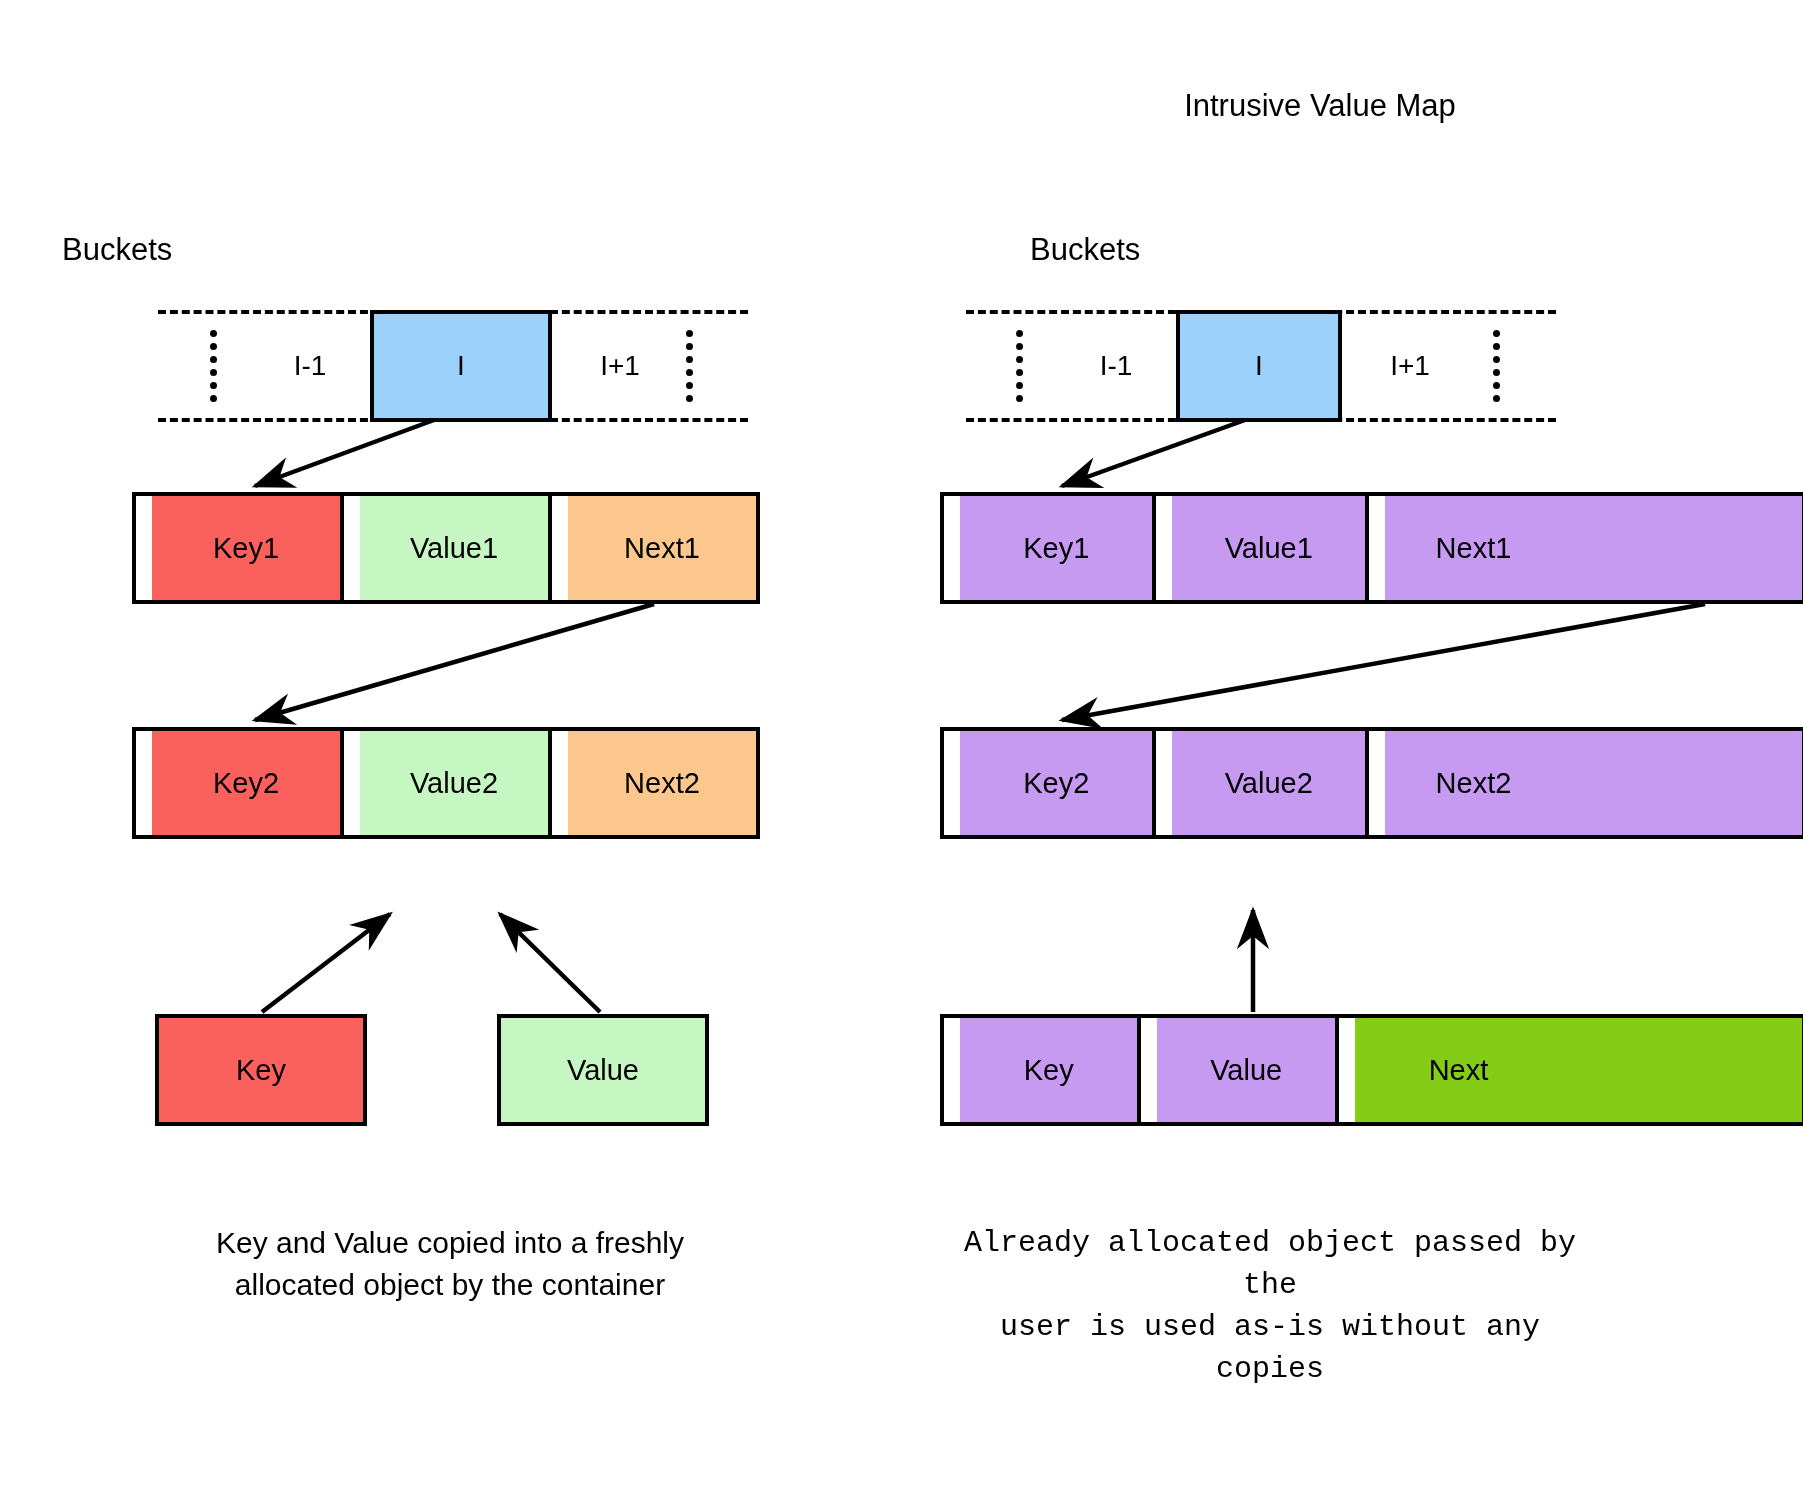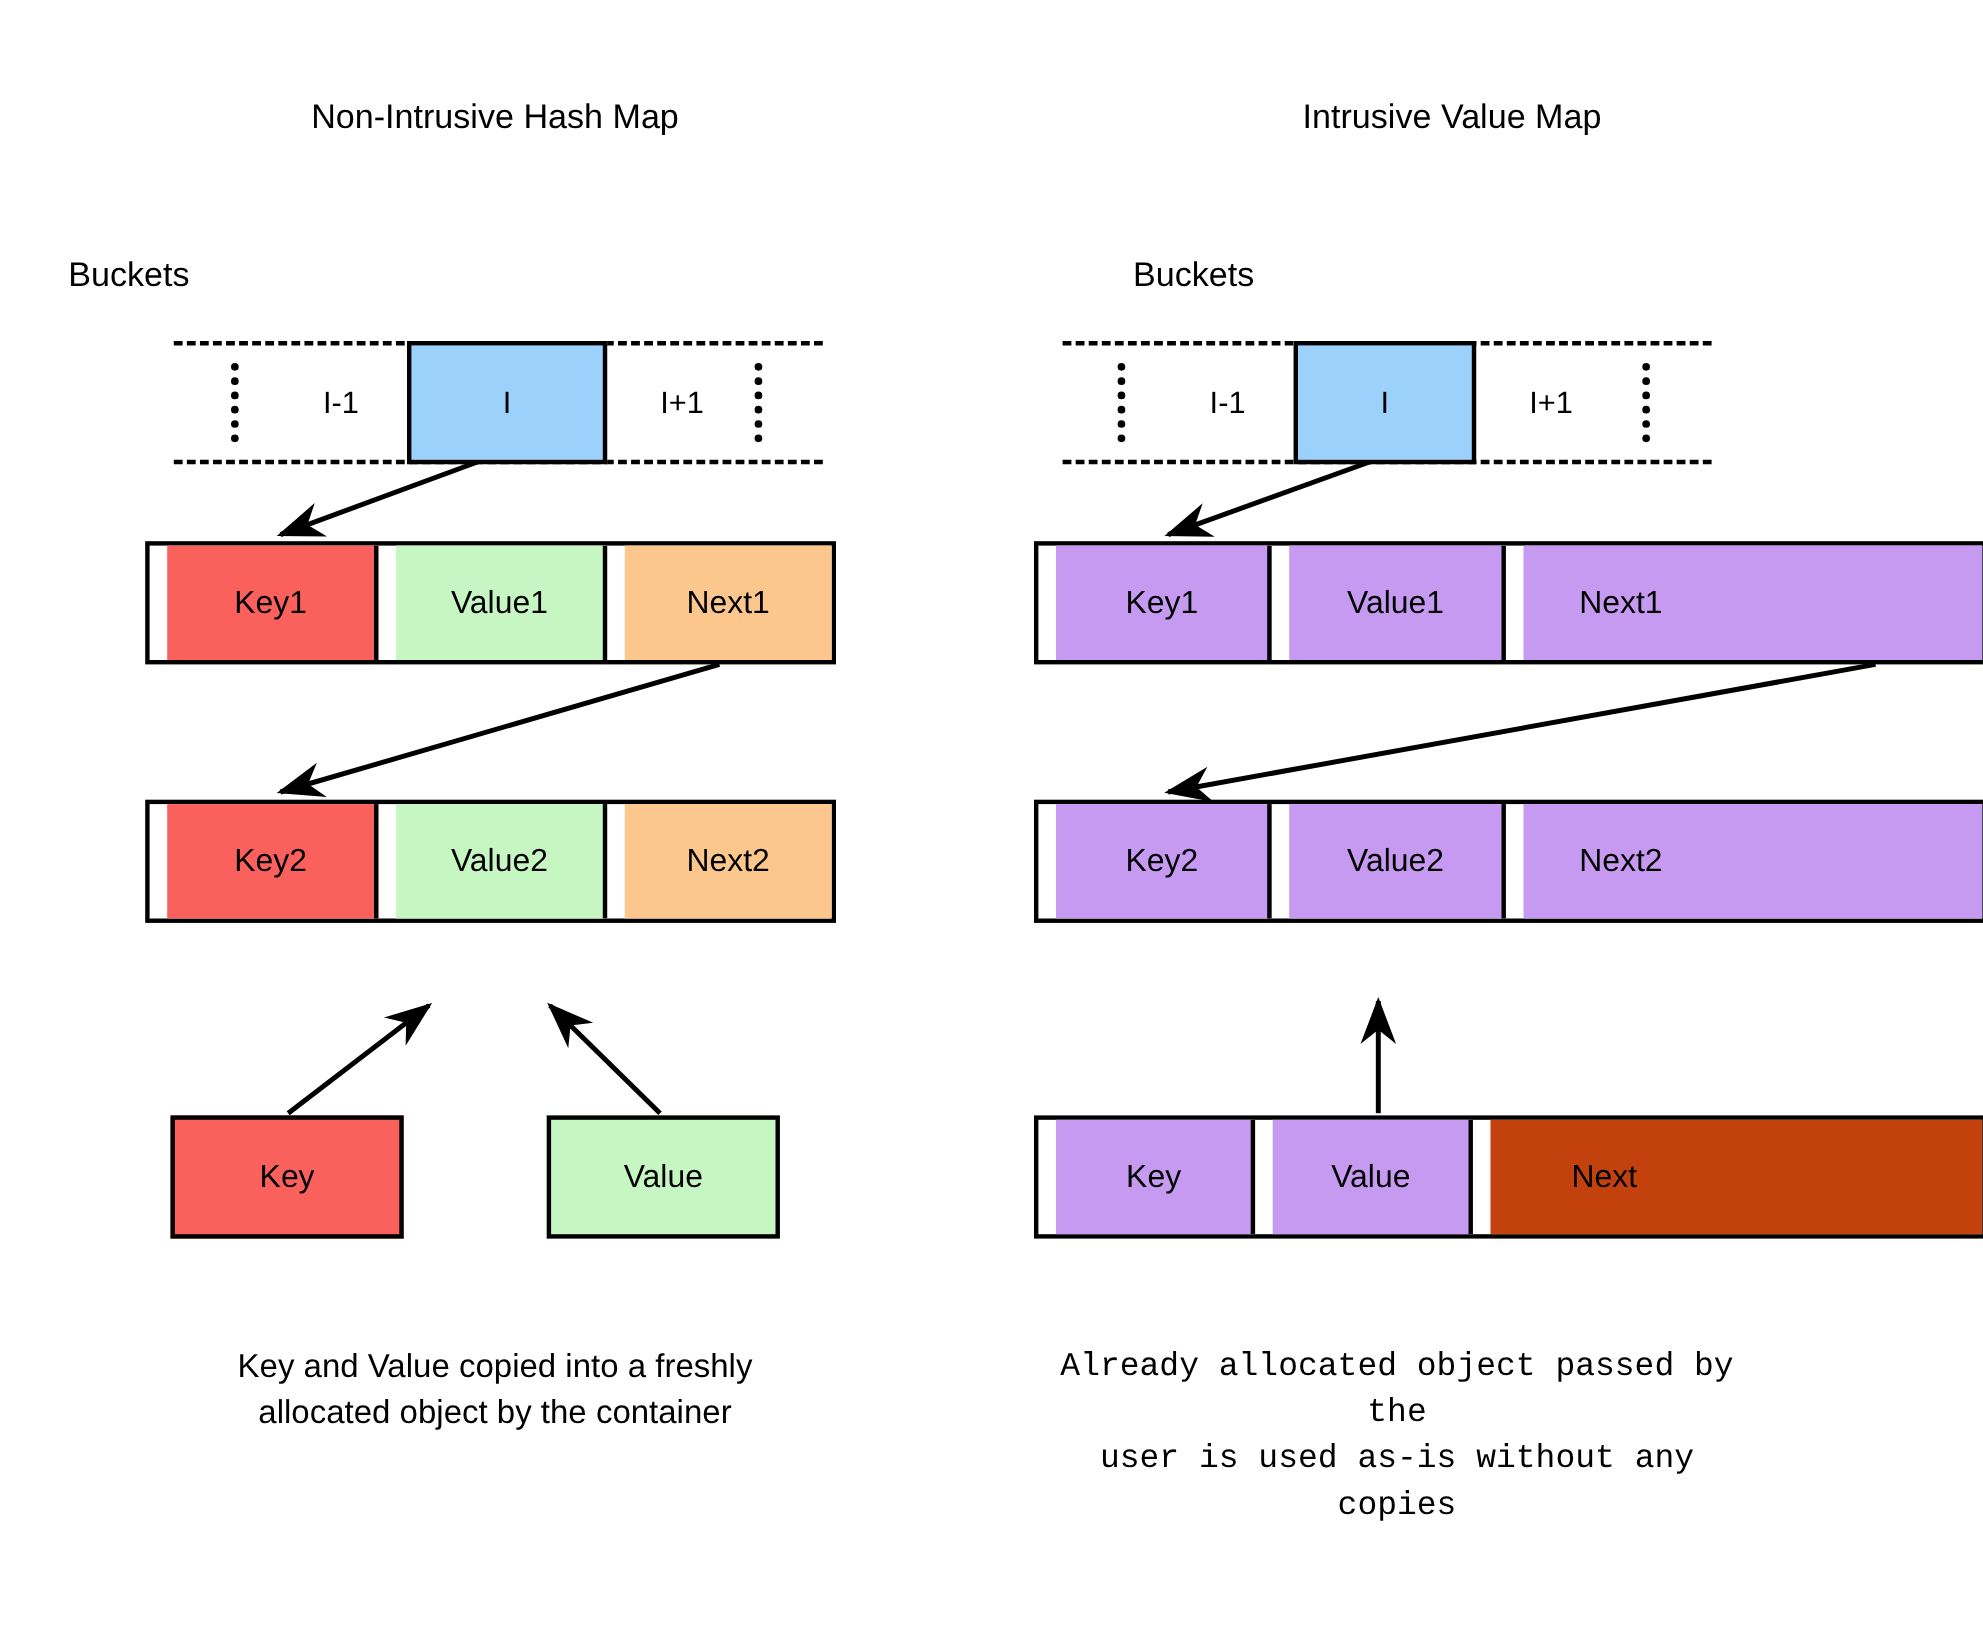--- a/index.html
+++ b/index.html
@@ -115,21 +115,20 @@
     width: 1803px;
     height: 1485px;
     pointer-events: none;
   }
 </style>
 </head>
 <body>
 
 <div id="canvas">
 
-  <div class="panel-title abs" style="left:180px; top:88px; width:540px;">Non-Intrusive Hash Map</div>
 
   <div class="buckets-label abs" style="left:62px; top:232px;">Buckets</div>
 
   <div class="bucket-strip" style="left:158px; top:310px; width:590px; height:112px;">
     <div class="bucket-dash-line" style="top:0;"></div>
     <div class="bucket-dash-line" style="top:108px;"></div>
     <div class="bucket-ellipsis" style="left:52px;"></div>
     <div class="bucket-ellipsis" style="left:528px;"></div>
 
     <div class="bucket-cell" style="left:92px; width:120px;">
@@ -224,21 +223,21 @@
     </div>
   </div>
 
   <div class="node-row" style="left:940px; top:1014px; width:866px; height:112px;">
     <div class="node-cell" style="width:208px; background:#C79AF2;">
       <span>Key</span>
     </div>
     <div class="node-cell" style="width:208px; background:#C79AF2;">
       <span>Value</span>
     </div>
-    <div class="node-cell" style="width:514px; background:#c2410c;">
+    <div class="node-cell" style="width:514px; background:#84cc16;">
       <span style="margin-right:240px;">Next</span>
     </div>
   </div>
 
   <div class="caption" style="left:940px; top:1222px; width:660px;font-family:Liberation Mono, monospace;">
     <div>Already allocated object passed by the</div>
     <div>user is used as-is without any copies</div>
   </div>
 
   <svg class="overlay" viewBox="0 0 1803 1485">

